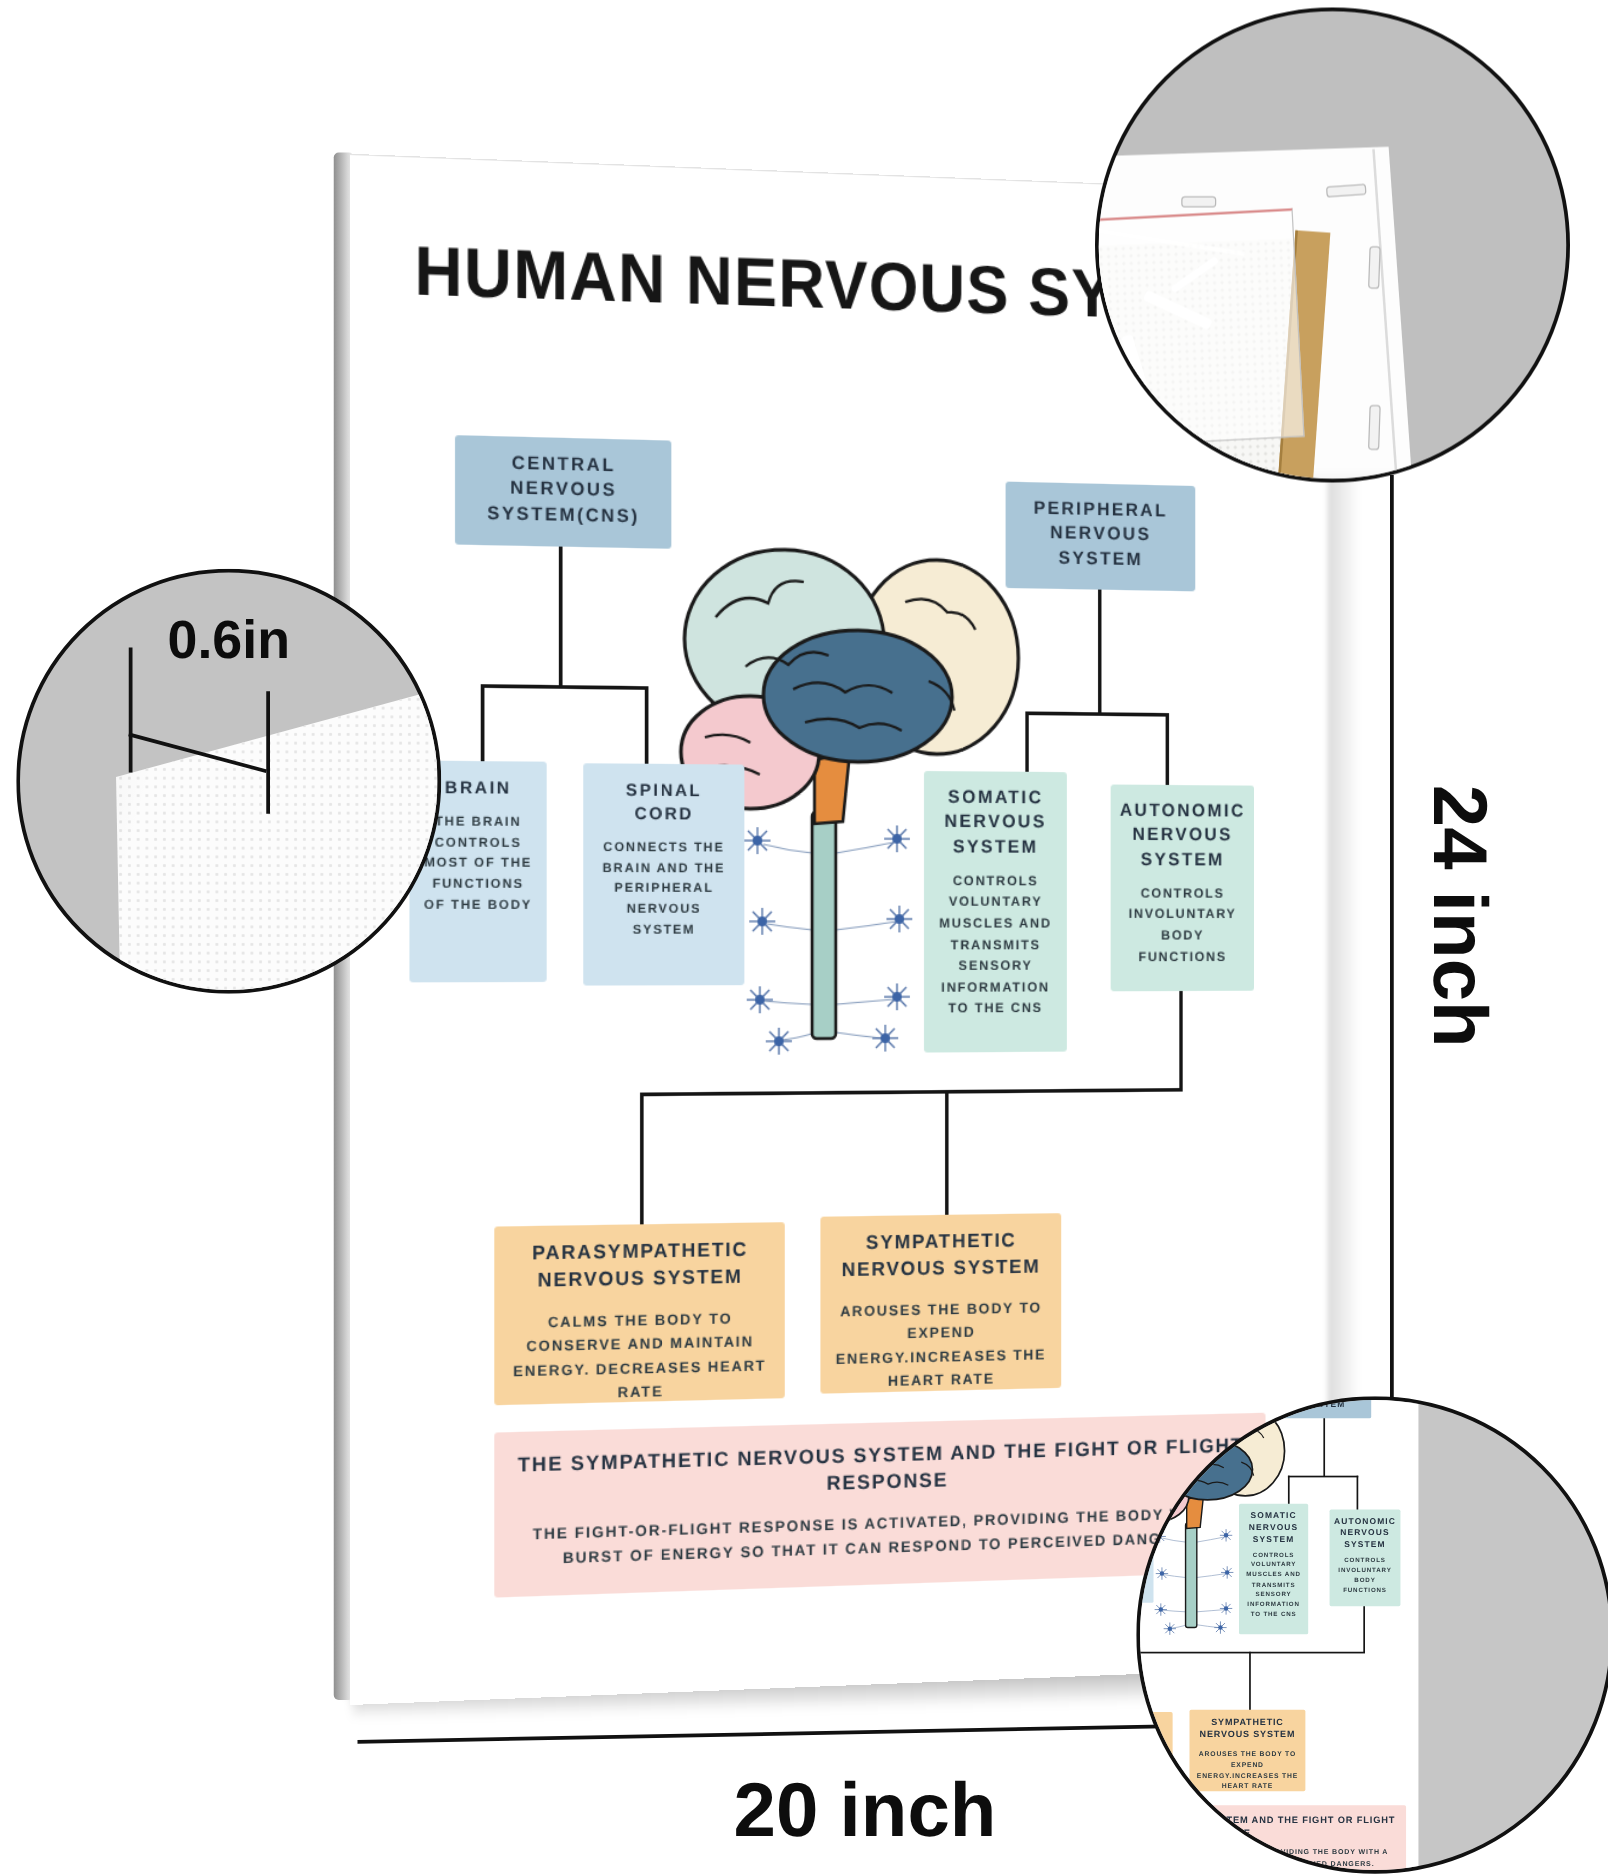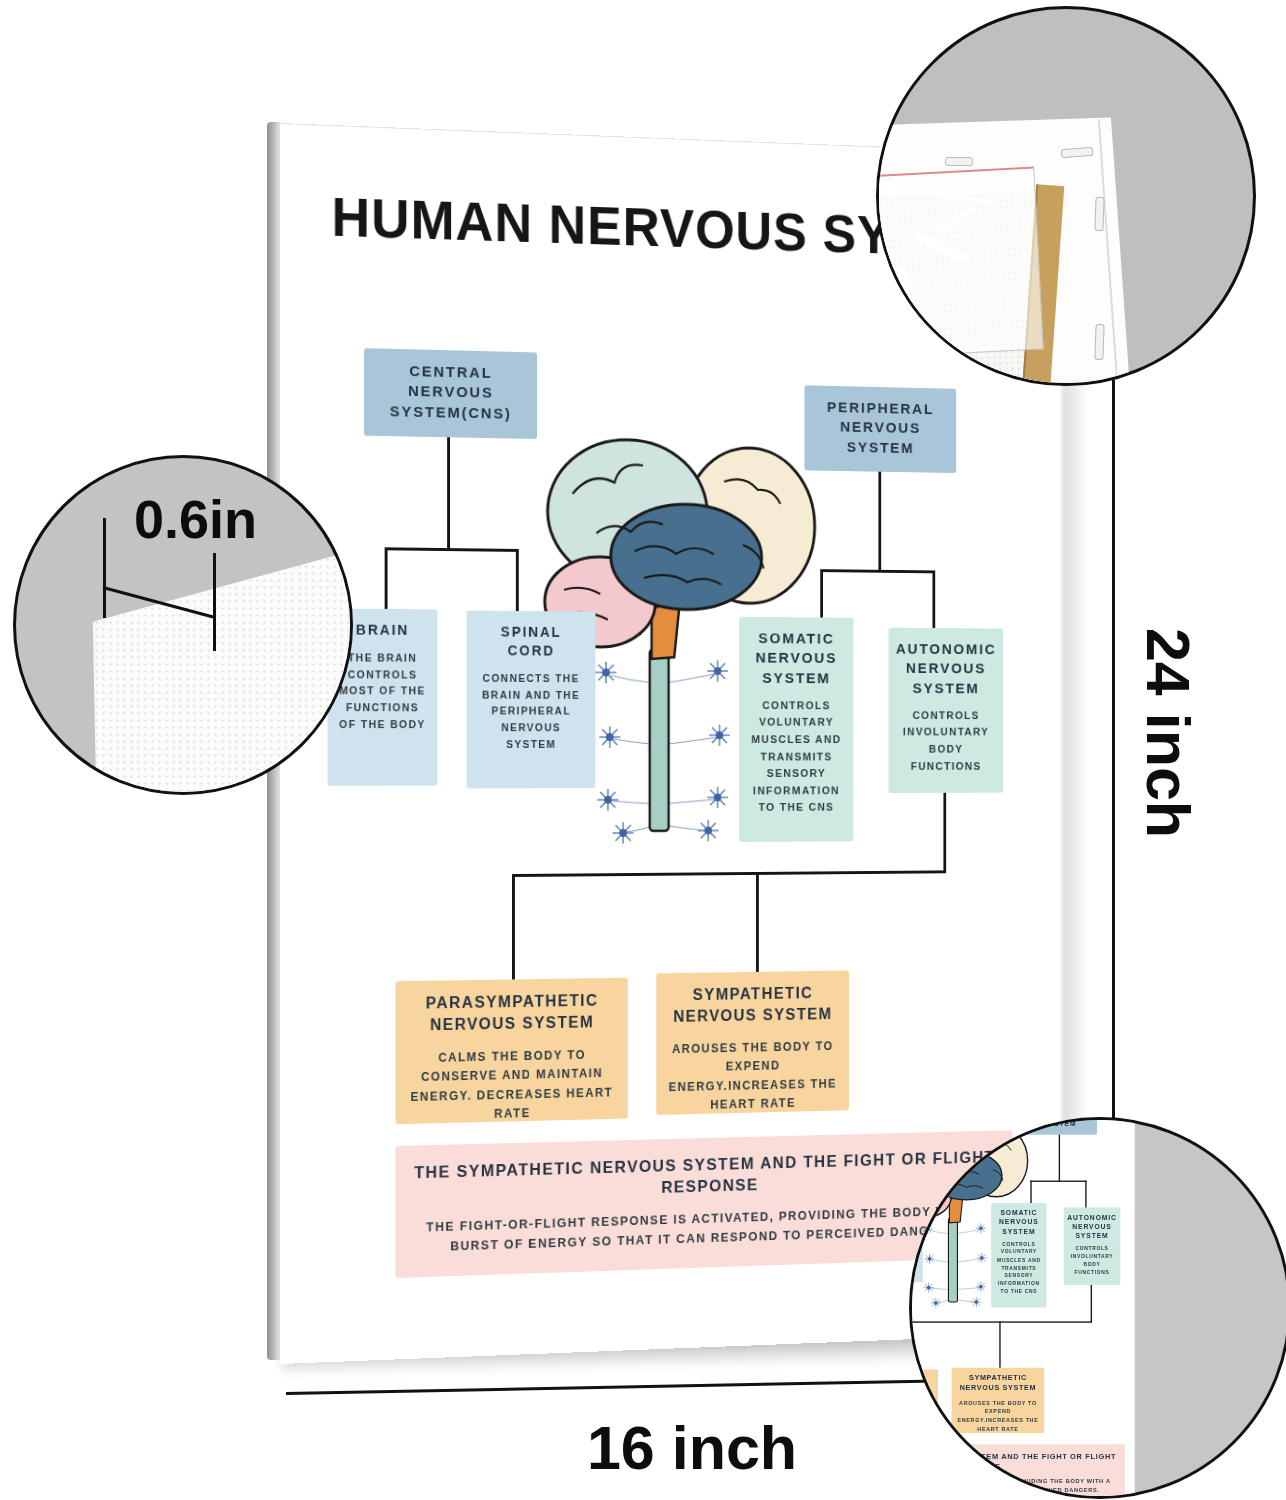--- a/index.html
+++ b/index.html
@@ -79,21 +79,21 @@
   .br-circle{left:909px;top:1117px;width:376px;height:376px;background:#c6c6c6;}
 
   
   .lc-canvas{position:absolute;left:0;top:0;width:100%;height:100%;
     background:#fcfcfc;
     background-image:radial-gradient(#e6e6e6 1px,transparent 1.5px);background-size:7px 7px;
     clip-path:polygon(23% 49%,100% 28%,100% 100%,24% 100%);}
   .lc-shade{position:absolute;left:0;top:0;width:100%;height:100%;
     background:linear-gradient(105deg,rgba(0,0,0,.10),rgba(0,0,0,0) 35%);
     clip-path:polygon(23% 49%,100% 28%,100% 100%,24% 100%);}
-  .lc-label{position:absolute;left:118px;top:30px;font-size:54px;font-weight:bold;color:#0c0c0c;}
+  .lc-label{position:absolute;left:118px;top:30px;font-size:43px;font-weight:bold;color:#0c0c0c;}
   .tick{position:absolute;background:#111;}
   .tick-a{left:87px;top:60px;width:3px;height:100px;}
   .tick-b{left:197px;top:95px;width:3px;height:98px;}
   .tick-diag{left:87px;top:128px;width:114px;height:3px;transform:rotate(15deg);transform-origin:left center;}
 
   
   .bk-panel{position:absolute;left:0;top:0;width:100%;height:100%;background:#fdfdfd;
     clip-path:polygon(0 31%,62% 29%,67% 100%,0 100%);
     box-shadow:inset -8px 0 12px rgba(0,0,0,.05);}
   .bk-fold{position:absolute;left:0;top:0;width:100%;height:100%;
@@ -241,21 +241,21 @@
         <div class="nt">THE SYMPATHETIC NERVOUS SYSTEM AND THE FIGHT OR FLIGHT RESPONSE</div>
         <div class="nb">THE FIGHT-OR-FLIGHT RESPONSE IS ACTIVATED, PROVIDING THE BODY WITH A BURST OF ENERGY SO THAT IT CAN RESPOND TO PERCEIVED DANGERS.</div>
       </div>
 
     </div>
   </div>
 
   <div class="dim-line-v"></div>
   <div class="dim-line-h"></div>
   <div class="dim-label dim-h">24 inch</div>
-  <div class="dim-label dim-w">16 inch</div>
+  <div class="dim-label dim-w">20 inch</div>
 
   <div class="circle left-circle">
     <div class="lc-canvas"></div>
     <div class="lc-shade"></div>
     <i class="tick tick-a"></i>
     <i class="tick tick-b"></i>
     <i class="tick tick-diag"></i>
     <div class="lc-label">0.6in</div>
   </div>
 

